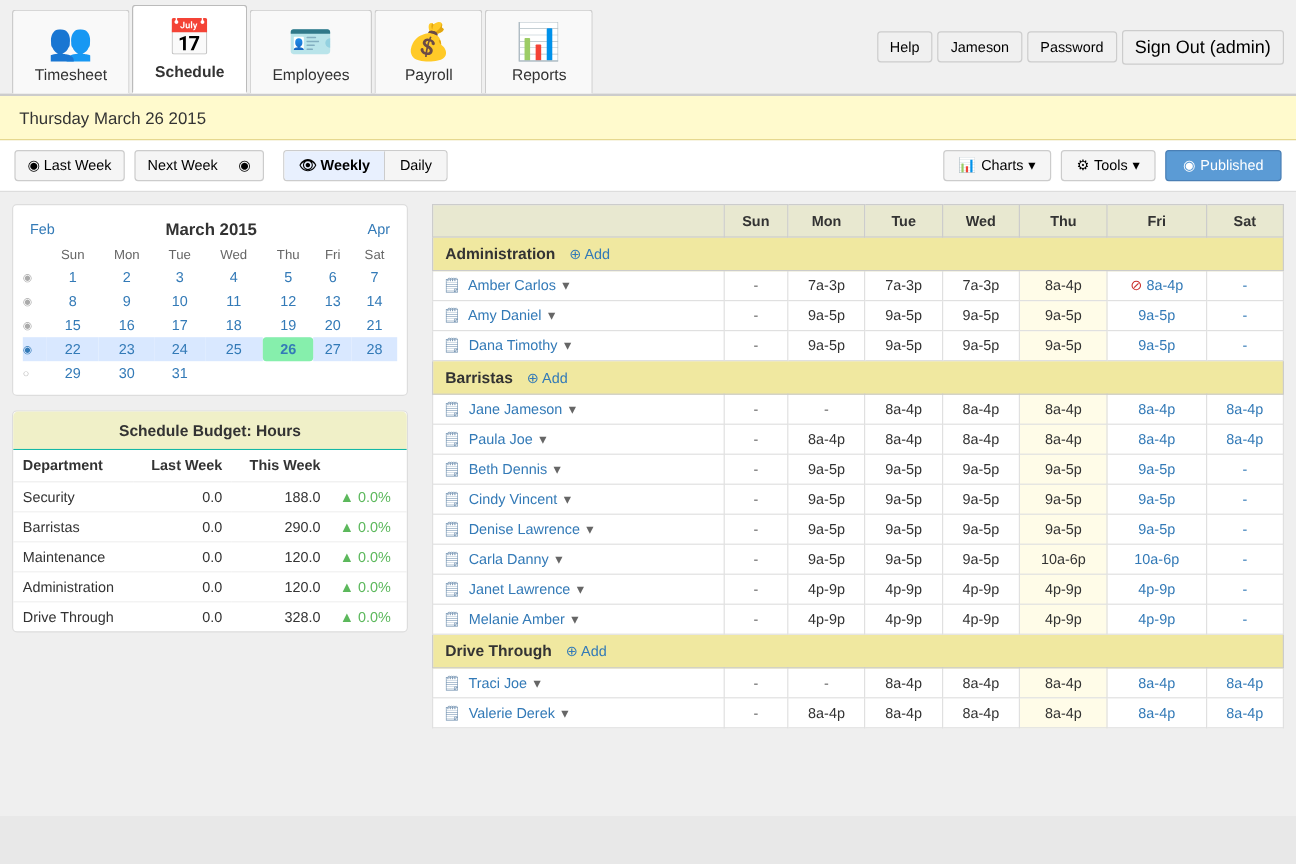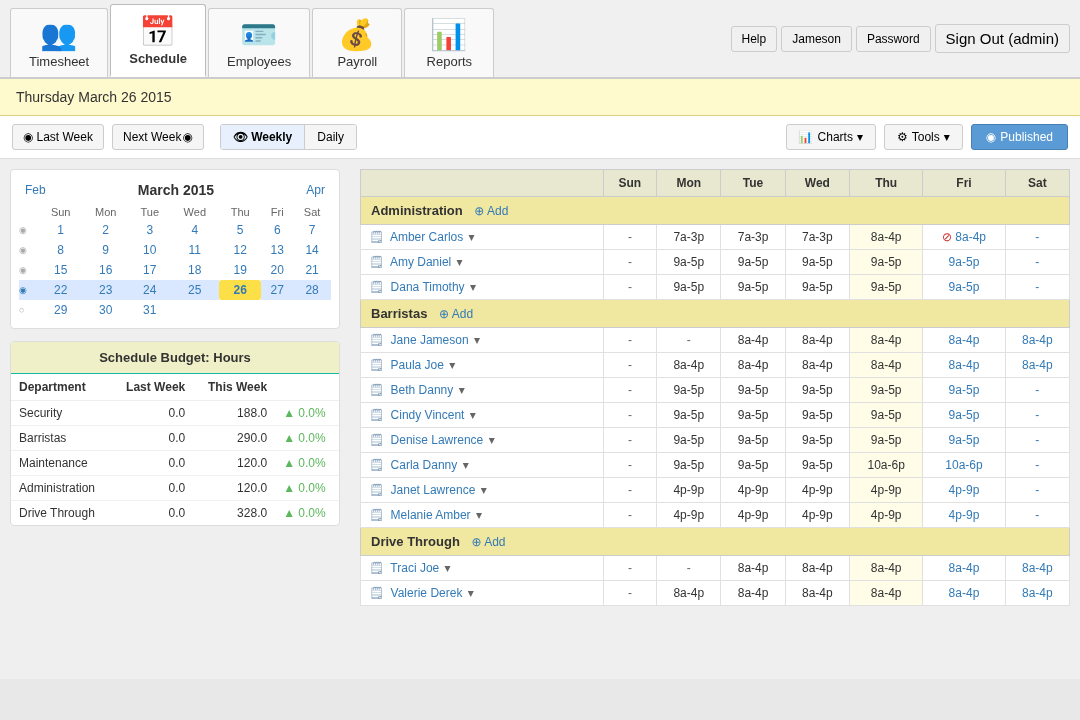--- a/index.html
+++ b/index.html
@@ -39,21 +39,21 @@
 
 <div style="background:#fffacd;padding:10px 16px;font-size:14px;border-bottom:1px solid #e0d080;">
   <span>Thursday March 26 2015</span>
 </div>
 
 <div style="display:flex;align-items:center;padding:8px 12px;background:#fff;border-bottom:1px solid #ddd;gap:8px;">
   <button style="padding:5px 10px;border:1px solid #ccc;background:#f5f5f5;cursor:pointer;border-radius:3px;font-size:12px;display:flex;align-items:center;gap:3px;">
     <span>◉</span>
     <span>Last Week</span>
   </button>
-  <button style="padding:5px 10px;border:1px solid #ccc;background:#f5f5f5;cursor:pointer;border-radius:3px;font-size:12px;display:flex;align-items:center;gap:1px;">
+  <button style="padding:5px 10px;border:1px solid #ccc;background:#f5f5f5;cursor:pointer;border-radius:3px;font-size:12px;display:flex;align-items:center;gap:17px;">
     <span>Next Week</span>
     <span>◉</span>
   </button>
   <div style="display:flex;border:1px solid #ccc;border-radius:3px;overflow:hidden;margin-left:8px;">
     <button style="padding:5px 12px;border:none;border-right:1px solid #ccc;background:#e8f0fe;cursor:pointer;font-size:12px;font-weight:bold;display:flex;align-items:center;gap:3px;">
       <span>👁</span>
       <span>Weekly</span>
     </button>
     <button style="padding:5px 12px;border:none;background:#f5f5f5;cursor:pointer;font-size:12px;">
       <span>Daily</span>
@@ -129,21 +129,21 @@
             <td style="text-align:center;padding:3px 2px;font-size:12px;color:#337ab7;cursor:pointer;">19</td>
             <td style="text-align:center;padding:3px 2px;font-size:12px;color:#337ab7;cursor:pointer;">20</td>
             <td style="text-align:center;padding:3px 2px;font-size:12px;color:#337ab7;cursor:pointer;">21</td>
           </tr>
           <tr style="background:#d9e8ff;">
             <td style="font-size:9px;color:#337ab7;">◉</td>
             <td style="text-align:center;padding:3px 2px;font-size:12px;color:#337ab7;cursor:pointer;">22</td>
             <td style="text-align:center;padding:3px 2px;font-size:12px;color:#337ab7;cursor:pointer;">23</td>
             <td style="text-align:center;padding:3px 2px;font-size:12px;color:#337ab7;cursor:pointer;">24</td>
             <td style="text-align:center;padding:3px 2px;font-size:12px;color:#337ab7;cursor:pointer;">25</td>
-            <td style="text-align:center;padding:3px 2px;font-size:12px;background:#fde047;border-radius:3px;font-weight:bold;cursor:pointer;color:#337ab7;">26</td>
+            <td style="text-align:center;padding:3px 2px;font-size:12px;background:#86efac;border-radius:3px;font-weight:bold;cursor:pointer;color:#337ab7;">26</td>
             <td style="text-align:center;padding:3px 2px;font-size:12px;color:#337ab7;cursor:pointer;">27</td>
             <td style="text-align:center;padding:3px 2px;font-size:12px;color:#337ab7;cursor:pointer;">28</td>
           </tr>
           <tr>
             <td style="font-size:9px;color:#aaa;">○</td>
             <td style="text-align:center;padding:3px 2px;font-size:12px;color:#337ab7;cursor:pointer;">29</td>
             <td style="text-align:center;padding:3px 2px;font-size:12px;color:#337ab7;cursor:pointer;">30</td>
             <td style="text-align:center;padding:3px 2px;font-size:12px;color:#337ab7;cursor:pointer;">31</td>
             <td></td>
               <td></td>
@@ -296,21 +296,21 @@
           <td style="padding:5px 8px;border:1px solid #e0e0e0;text-align:center;">8a-4p</td>
           <td style="padding:5px 8px;border:1px solid #e0e0e0;text-align:center;">8a-4p</td>
           <td style="padding:5px 8px;border:1px solid #e0e0e0;text-align:center;">8a-4p</td>
           <td style="padding:5px 8px;border:1px solid #e0e0e0;text-align:center;background:#fffce8;">8a-4p</td>
           <td style="padding:5px 8px;border:1px solid #e0e0e0;text-align:center;color:#337ab7;">8a-4p</td>
           <td style="padding:5px 8px;border:1px solid #e0e0e0;text-align:center;color:#337ab7;">8a-4p</td>
         </tr>
         <tr>
           <td style="padding:5px 8px;border:1px solid #e0e0e0;text-align:left;">
             <span style="color:#6688aa;margin-right:3px;">🗒</span>
-            <a style="color:#337ab7;text-decoration:none;">Beth Danny</a>
+            <a style="color:#337ab7;text-decoration:none;">Beth Dennis</a>
             <span style="color:#666;cursor:pointer;margin-left:2px;">▾</span>
           </td>
           <td style="padding:5px 8px;border:1px solid #e0e0e0;text-align:center;color:#666;">-</td>
           <td style="padding:5px 8px;border:1px solid #e0e0e0;text-align:center;">9a-5p</td>
           <td style="padding:5px 8px;border:1px solid #e0e0e0;text-align:center;">9a-5p</td>
           <td style="padding:5px 8px;border:1px solid #e0e0e0;text-align:center;">9a-5p</td>
           <td style="padding:5px 8px;border:1px solid #e0e0e0;text-align:center;background:#fffce8;">9a-5p</td>
           <td style="padding:5px 8px;border:1px solid #e0e0e0;text-align:center;color:#337ab7;">9a-5p</td>
           <td style="padding:5px 8px;border:1px solid #e0e0e0;text-align:center;color:#337ab7;">-</td>
         </tr>

